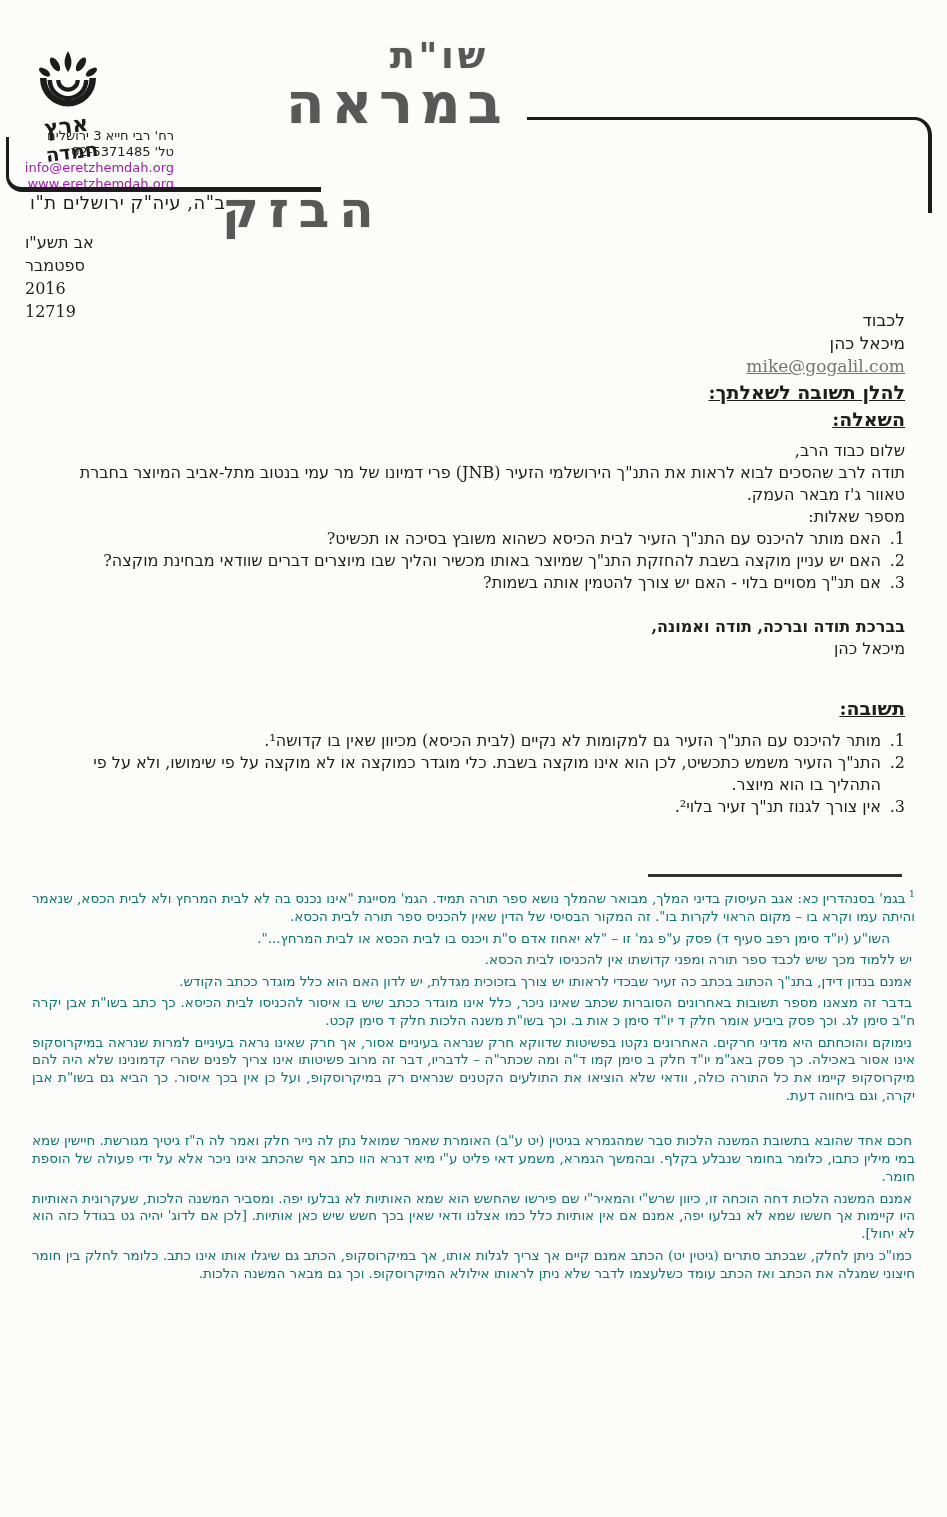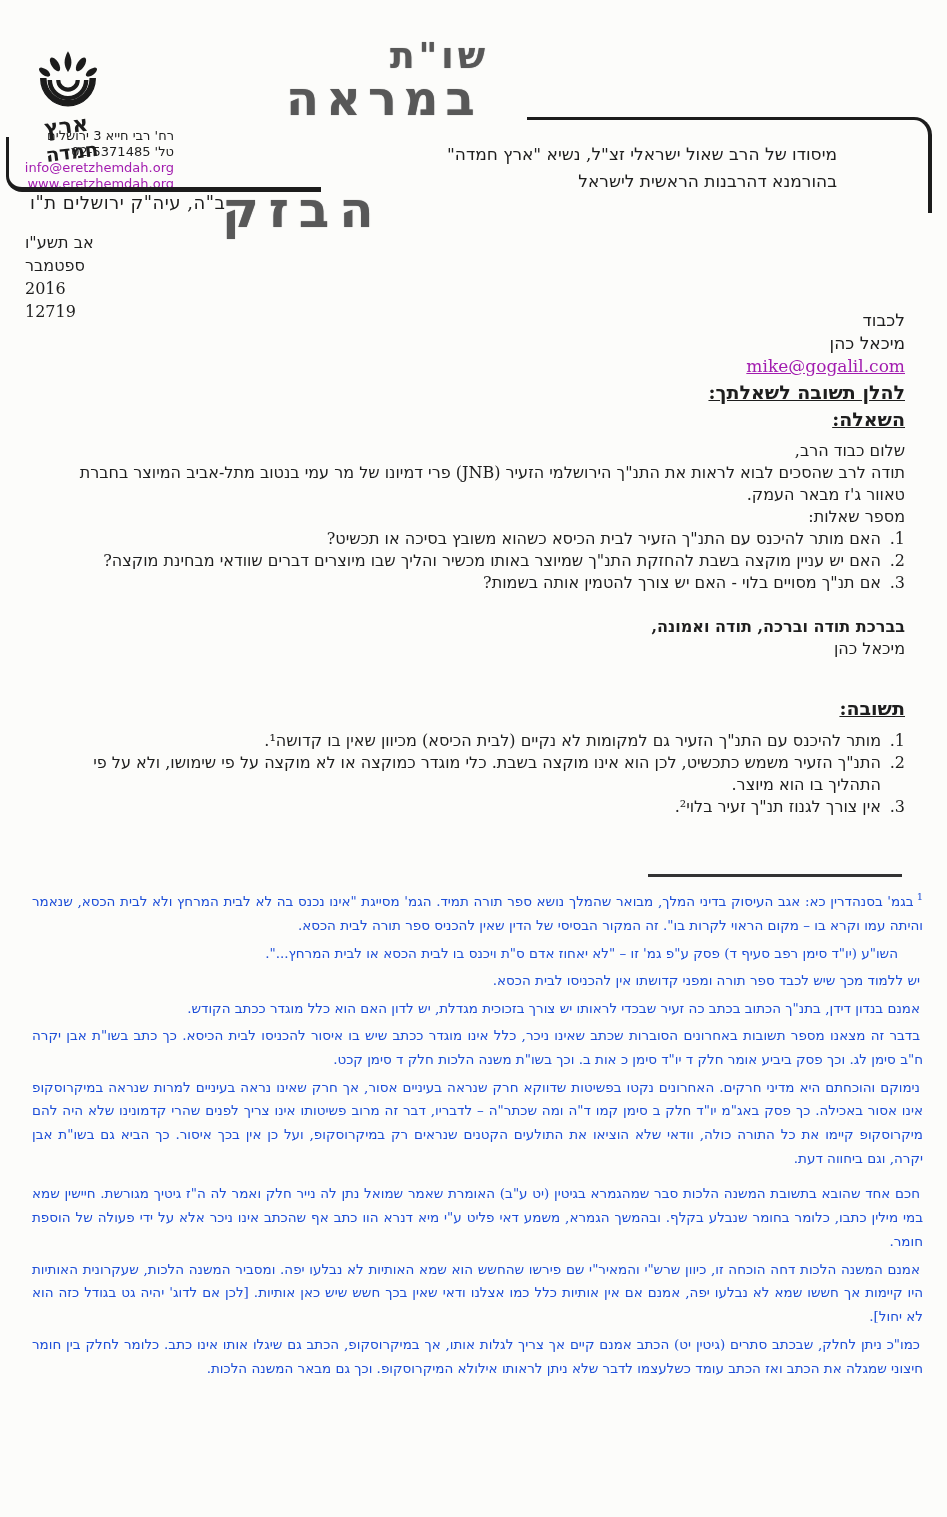--- a/index.html
+++ b/index.html
@@ -29,21 +29,21 @@
   }
   .city-line{
     position:absolute;left:30px;top:192px;width:220px;
     direction:rtl;text-align:left;
     font-size:18px;letter-spacing:.5px;
   }
   .callig{position:absolute;font-weight:bold;color:#585858;
     font-family:"DejaVu Serif","DejaVu Sans",serif;
     text-shadow:0 0 1px #8a8a8a;}
   .cal-1{left:390px;top:34px;font-size:36px;letter-spacing:4px;}
-  .cal-2{left:286px;top:70px;font-size:48px;letter-spacing:7px;}
+  .cal-2{left:286px;top:70px;font-size:56px;letter-spacing:7px;}
   .cal-3{left:222px;top:132px;font-size:50px;letter-spacing:10px;margin-top:48px;}
   .rule-right{
     position:absolute;left:527px;top:117px;width:401px;height:93px;
     border-top:3px solid #1c1c1c;border-right:4px solid #1c1c1c;
     border-top-right-radius:18px;
   }
   .subtitle{
     position:absolute;right:110px;top:141px;width:450px;
     direction:rtl;text-align:right;
     font-size:17px;line-height:27px;
@@ -52,21 +52,21 @@
   .date-block{
     position:absolute;left:25px;top:231px;width:100px;
     direction:rtl;text-align:left;
     font-size:16px;line-height:23px;
   }
   .recipient{
     position:absolute;right:42px;top:296px;
     direction:rtl;text-align:right;
     font-size:17px;line-height:23px;margin-top:13px;
   }
-  .recipient .link{text-decoration:underline;color:#a21caf;}
+  .recipient .link{text-decoration:underline;color:#737373;}
   .heading{
     position:absolute;right:42px;
     direction:rtl;
     font-weight:bold;font-size:19px;
     text-decoration:underline;
   }
   .h-intro{top:381px;}
   .h-question{top:408px;}
   .h-answer{top:697px;}
   
@@ -80,28 +80,28 @@
   .li{display:flex;}
   .li .num{flex:0 0 24px;}
   .li .txt{flex:1 1 auto;}
   .closing{margin-top:22px;font-weight:bold;}
   
   .fn-sep{
     position:absolute;top:874px;left:648px;width:254px;
     border-top:3px solid #333;
   }
   .footnotes{
-    position:absolute;top:885px;left:32px;right:24px;
+    position:absolute;top:885px;left:32px;right:32px;
     direction:rtl;text-align:justify;
-    font-size:13.5px;line-height:24px;
-    color:#1d4ed8;
+    font-size:13.5px;line-height:18px;
+    color:#0f766e;
   }
   .footnotes p{margin:0;}
   .footnotes p.indented{text-indent:22px;}
-  .footnotes p.gap{margin-top:7px;}
+  .footnotes p.gap{margin-top:23px;}
   .fn-marker{font-size:10px;vertical-align:super;margin-left:3px;}
 </style>
 </head>
 <body>
 
 <div class="page">
 
   <div class="logo">
     <svg viewBox="0 0 60 100" width="84" height="130">
       <g fill="#1c1c1c" stroke="none">
@@ -131,24 +131,20 @@
   </div>
 
   <div class="rule-left"></div>
   <div class="city-line">ב"ה, עיה"ק ירושלים ת"ו</div>
 
   <div class="callig cal-1">שו"ת</div>
   <div class="callig cal-2">במראה</div>
   <div class="callig cal-3">הבזק</div>
   <div class="rule-right"></div>
 
-  <div class="subtitle">
-    <div>מיסודו של הרב שאול ישראלי זצ"ל, נשיא "ארץ חמדה"</div>
-    <div>בהורמנא דהרבנות הראשית לישראל</div>
-  </div>
 
   <div class="date-block">
     <div>אב תשע"ו</div>
     <div>ספטמבר 2016</div>
     <div>12719</div>
   </div>
 
   <div class="recipient">
     <div>לכבוד</div>
     <div>מיכאל כהן</div>

